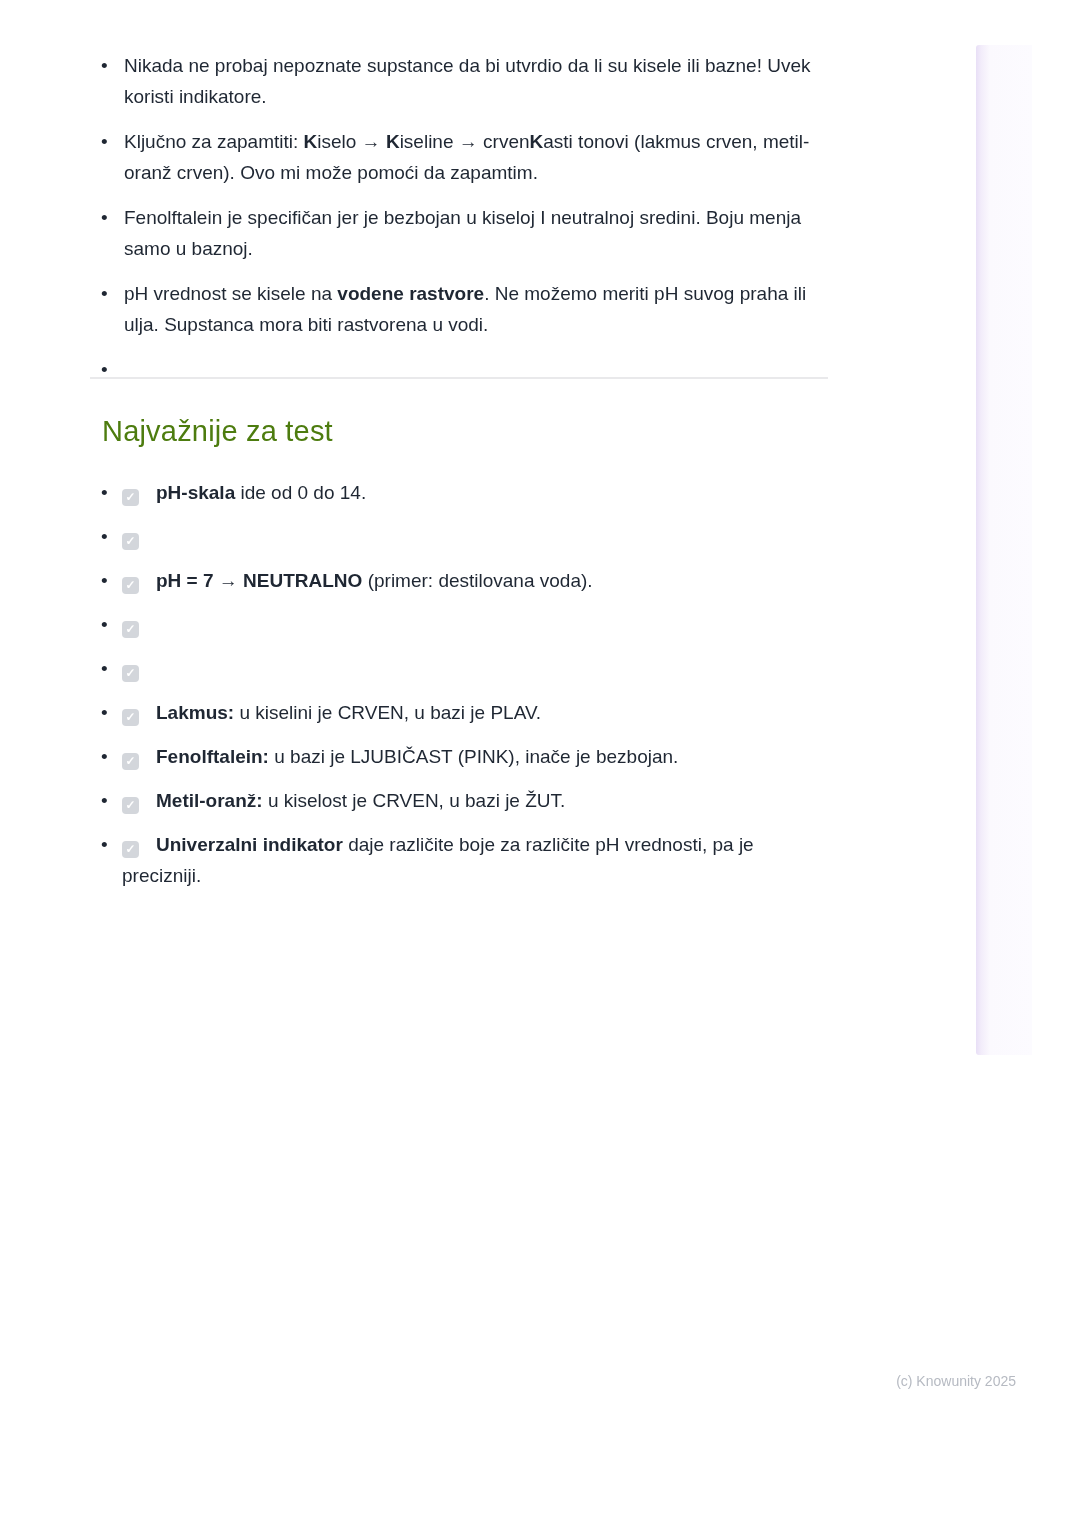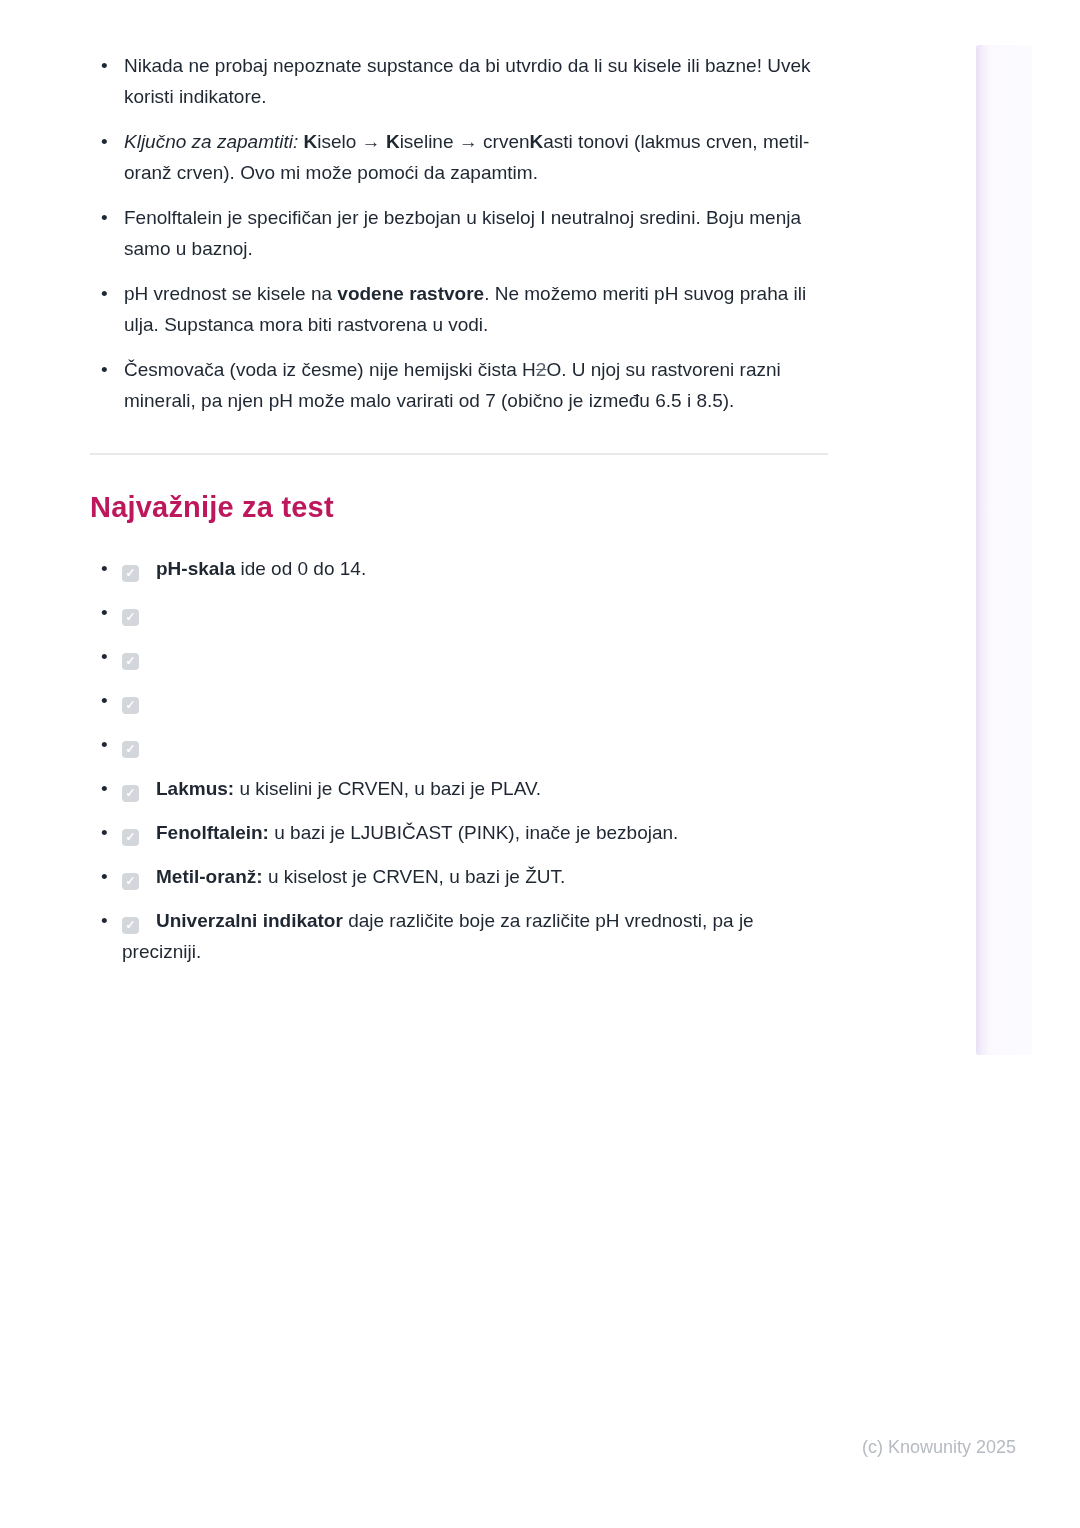--- a/index.html
+++ b/index.html
@@ -23,36 +23,36 @@
     padding-left:34px;
     font-size:19px;
     line-height:31px;
     margin-bottom:14px;
   }
   .dot{
     position:absolute;left:11px;top:0;
     font-size:19px;line-height:31px;color:#1f2733;
   }
   .b{font-weight:bold;}
-  .i{font-style:italic;}
+  .i{}
   .s{text-decoration:line-through;color:#5a6270;}
   
   .divider{
     margin-top:37px;
     width:738px;height:2px;
     background:#e9e9eb;
     border:none;
   }
   
   h2.section-title{
-    margin:36px 0 0 0;
+    margin:36px 0 0 12px;
     font-size:29px;
     line-height:33px;
-    font-weight:bold;
-    color:#be185d;
+    font-weight:normal;
+    color:#4d7c0f;
     letter-spacing:.2px;
   }
   
   ul.checklist{list-style:none;margin:29px 0 0 0;padding:0;}
   ul.checklist li{
     position:relative;
     padding-left:32px;
     font-size:19px;
     line-height:31px;
     margin-bottom:13px;
@@ -77,53 +77,53 @@
   .page-edge{
     position:absolute;
     left:976px;top:45px;
     width:56px;height:1010px;
     background:linear-gradient(90deg,#e8dff6 0px,#f2ecfa 5px,#fbf9fe 14px,#fcfbff 100%);
     border-radius:3px 0 0 3px;
   }
   
   .footer{
     position:absolute;
-    right:64px;top:1437px;
-    font-size:18px;
+    right:64px;top:1373px;
+    font-size:14px;
     color:#b6bac2;
   }
 </style>
 </head>
 <body>
 
 <div class="page-edge"></div>
 
 <div class="content">
   <ul class="intro">
       <li><span class="dot">•</span><span><span>Nikada ne probaj nepoznate supstance da bi utvrdio da li su kisele ili bazne! Uvek koristi indikatore.</span></span></li>
       <li><span class="dot">•</span><span><span class="i">Ključno za zapamtiti:</span><span> </span><span class="b">K</span><span>iselo → </span><span class="b">K</span><span>iseline → crven</span><span class="b">K</span><span>asti tonovi (lakmus crven, metil-oranž crven). Ovo mi može pomoći da zapamtim.</span></span></li>
       <li><span class="dot">•</span><span><span>Fenolftalein je specifičan jer je bezbojan u kiseloj I neutralnoj sredini. Boju menja samo u baznoj.</span></span></li>
       <li><span class="dot">•</span><span><span>pH vrednost se kisele na </span><span class="b">vodene rastvore</span><span>. Ne možemo meriti pH suvog praha ili ulja. Supstanca mora biti rastvorena u vodi.</span></span></li>
-      <li><span class="dot">•</span><span><span>Česmovača (voda iz česme) nije hemijski čista H</span><span class="s">2</span><span>O. U njoj su rastvoreni razni minerali, pa njen pH može malo varirati od 7 (obično je između 6.5 i 8.5).</span></span></li>
+      <li><span class="dot">•</span></li>
     </ul>
 
   <div class="divider"></div>
 
   <h2 class="section-title">Najvažnije za test</h2>
 
   <ul class="checklist">
       <li><span class="dot">•</span><span class="checkbox">
           <span class="check">✓</span>
         </span><span><span class="b">pH-skala</span><span> ide od 0 do 14.</span></span></li>
       <li><span class="dot">•</span><span class="checkbox">
           <span class="check">✓</span>
         </span></li>
       <li><span class="dot">•</span><span class="checkbox">
           <span class="check">✓</span>
-        </span></li>
+        </span><span><span class="b">pH = 7 → NEUTRALNO</span><span> (primer: destilovana voda).</span></span></li>
       <li><span class="dot">•</span><span class="checkbox">
           <span class="check">✓</span>
         </span></li>
       <li><span class="dot">•</span><span class="checkbox">
           <span class="check">✓</span>
         </span></li>
       <li><span class="dot">•</span><span class="checkbox">
           <span class="check">✓</span>
         </span><span><span class="b">Lakmus:</span><span> u kiselini je CRVEN, u bazi je PLAV.</span></span></li>
       <li><span class="dot">•</span><span class="checkbox">

